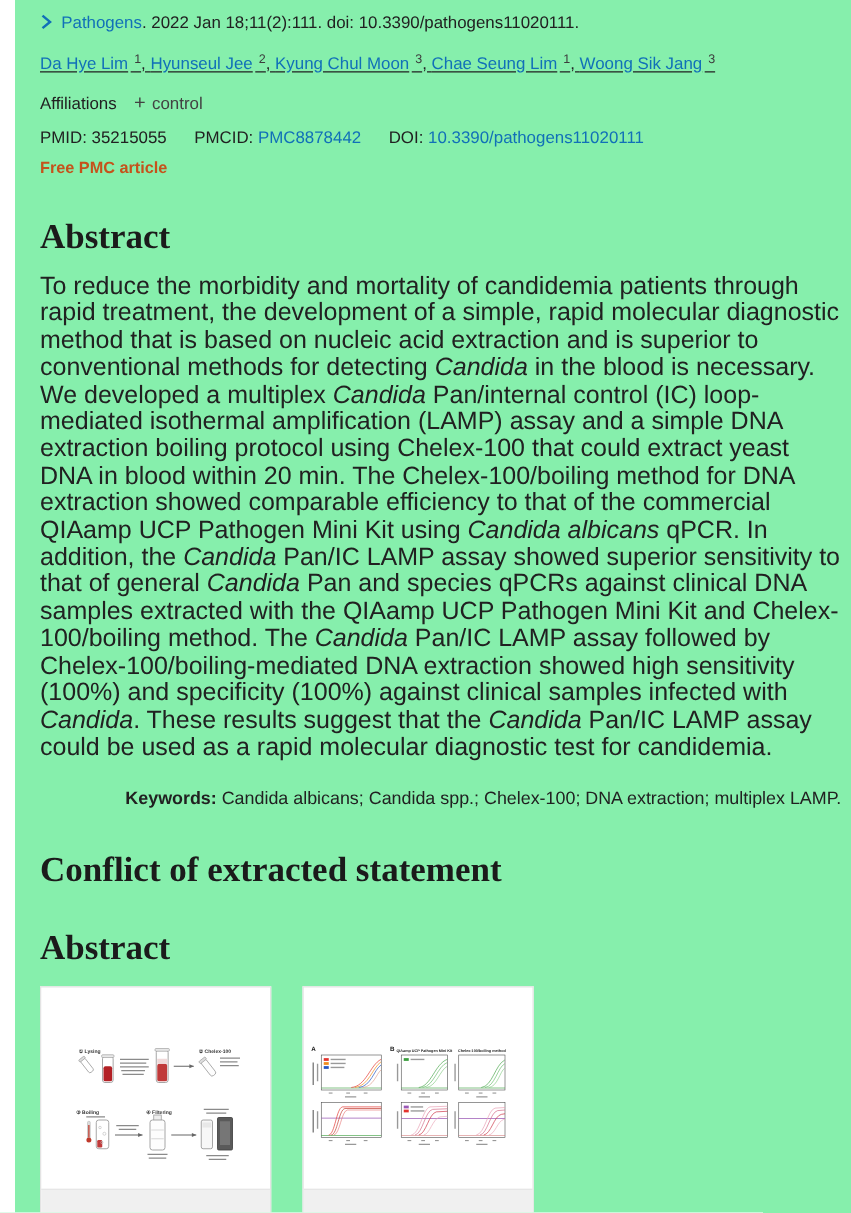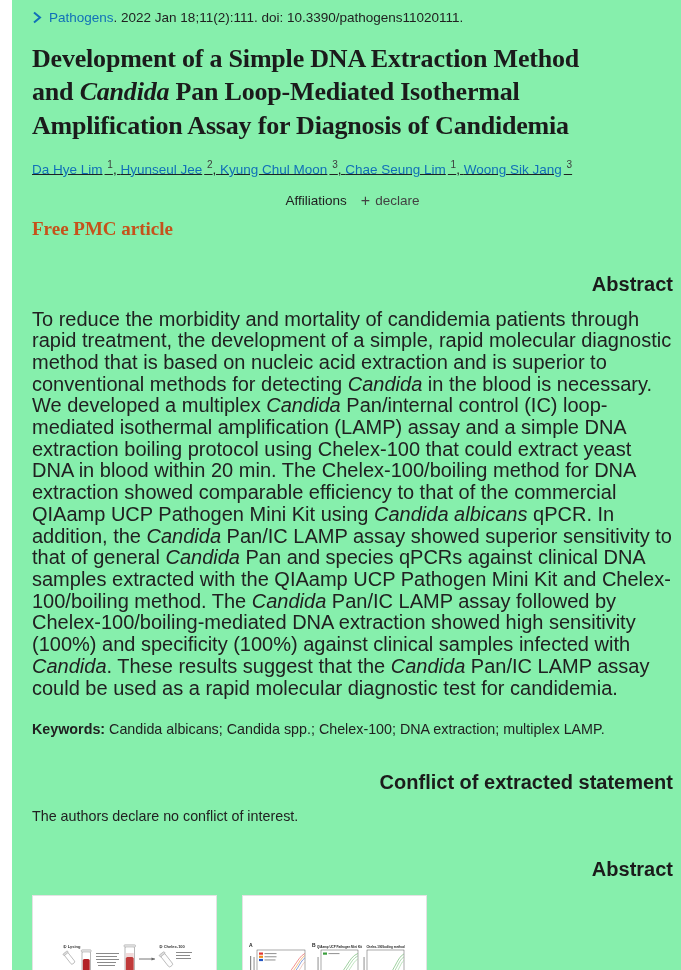--- a/index.html
+++ b/index.html
@@ -17,40 +17,40 @@
   
   h1.title { font-family: "Liberation Serif", "DejaVu Serif", serif; font-size: 26px; line-height: 1.28; font-weight: 700; color: #1b1b1b; margin: 17px 0 0 0; max-width: 645px; letter-spacing: -0.2px; }
 
   
   .authors { margin-top: 15px; font-size: 13.5px; line-height: 1.5; max-width: 640px; text-decoration: underline; }
   .authors a { color: var(--link); }
   .authors sup { font-size: 10px; color: #3c3c3c; margin-left: 2px; }
   .authors .sep { color: #212121; }
 
   
-  .affil-row { margin-top: 13px; font-size: 13.5px; display: flex; align-items: center; gap: 14px; justify-content: center; }
+  .affil-row { margin-top: 13px; font-size: 13.5px; display: flex; align-items: center; gap: 14px; }
   .expand-btn { display: inline-flex; align-items: center; gap: 5px; color: #424242; background: none; border: none; font-size: 13.5px; font-family: inherit; cursor: pointer; padding: 0; }
   .plus-icon { font-size: 16px; line-height: 1; color: #424242; font-weight: 400; }
 
   
   .ids-row { margin-top: 11px; font-size: 13.5px; display: flex; }
   .ids-row .id-item { margin-right: 22px; }
   .ids-row a { color: var(--link); }
   .id-label { color: #212121; }
 
-  .free-pmc { margin-top: 9px; font-size: 19px; font-weight: 700; color: var(--orange); font-family: Liberation Serif, serif; }
-
-  
-  h2.sec { font-family: Liberation Sans, sans-serif; font-size: 20px; font-weight: 700; color: #1b1b1b; margin: 0; text-align: right; }
+  .free-pmc { margin-top: 9px; font-size: 13px; font-weight: 700; color: var(--orange); }
+
+  
+  h2.sec { font-family: Liberation Serif, serif; font-size: 28px; font-weight: 700; color: #1b1b1b; margin: 0; }
   .abstract-h { margin-top: 33px !important; }
   .conflict-h { margin-top: 30px !important; }
   .figures-h { margin-top: 30px !important; }
 
   .abstract-body { margin-top: 13px; font-size: 20px; line-height: 21.7px; max-width: 646px; color: #212121; }
-  .keywords { margin-top: 15px; font-size: 14.3px; line-height: 21.7px; max-width: 646px; }
+  .keywords { margin-top: 15px; font-size: 14.3px; line-height: 21.7px; max-width: 646px; text-align: right; }
   .keywords b { font-weight: 700; }
   .conflict-text { margin-top: 12px; font-size: 14.3px; line-height: 21.7px; }
 
   
   .figure-cards { margin-top: 14px; display: flex; gap: 25px; }
   .figure-card { width: 185px; height: 210px; border: 1px solid #e3e3e3; background: #fff; position: relative; cursor: pointer; box-sizing: border-box; }
   .thumb-area { position: absolute; top: 0; left: 0; width: 183px; height: 161px; overflow: hidden; }
   .card-footer { position: absolute; top: 161px; left: 0; width: 183px; height: 48px; background: #f0f0f0; border-top: 1px solid #e6e6e6; }
 
   svg text { font-family: "Liberation Sans", sans-serif; }
@@ -62,42 +62,54 @@
 
   <div class="citation-row">
     <svg class="chev" viewBox="0 0 10 13">
       <polyline points="2,1.5 8,6.5 2,11.5" fill="none" stroke="#1170b8" stroke-width="2"></polyline>
     </svg>
     <span>
       <a class="journal-link">Pathogens</a><span class="citation-rest">. 2022 Jan 18;11(2):111. doi: 10.3390/pathogens11020111.</span>
     </span>
   </div>
 
-  <h1 class="title"><span>Development of a Simple DNA Extraction Method</span><br><span>and </span><i>Candida</i><span> Pan Loop-Mediated Isothermal</span><br><span>Amplification Assay for Diagnosis of Candidemia</span></h1>
 
   <div class="authors"><a>Da Hye Lim</a><sup> 1</sup><span class="sep">, </span><a>Hyunseul Jee</a><sup> 2</sup><span class="sep">, </span><a>Kyung Chul Moon</a><sup> 3</sup><span class="sep">, </span><a>Chae Seung Lim</a><sup> 1</sup><span class="sep">, </span><a>Woong Sik Jang</a><sup> 3</sup></div>
 
   <div class="affil-row">
     <span>Affiliations</span>
     <button class="expand-btn">
       <span class="plus-icon">+</span>
-      <span>declare</span>
+      <span>control</span>
     </button>
   </div>
 
+  <div class="ids-row">
+    <span class="id-item">
+      <span class="id-label">PMID:</span>
+      <span>35215055</span>
+    </span>
+    <span class="id-item">
+      <span class="id-label">PMCID:</span>
+      <a>PMC8878442</a>
+    </span>
+    <span class="id-item">
+      <span class="id-label">DOI:</span>
+      <a>10.3390/pathogens11020111</a>
+    </span>
+  </div>
 
   <div class="free-pmc">Free PMC article</div>
 
   <h2 class="sec abstract-h">Abstract</h2>
   <p class="abstract-body"><span>To reduce the morbidity and mortality of candidemia patients through rapid treatment, the development of a simple, rapid molecular diagnostic method that is based on nucleic acid extraction and is superior to conventional methods for detecting </span><i>Candida</i><span> in the blood is necessary. We developed a multiplex </span><i>Candida</i><span> Pan/internal control (IC) loop-mediated isothermal amplification (LAMP) assay and a simple DNA extraction boiling protocol using Chelex-100 that could extract yeast DNA in blood within 20 min. The Chelex-100/boiling method for DNA extraction showed comparable efficiency to that of the commercial QIAamp UCP Pathogen Mini Kit using </span><i>Candida albicans</i><span> qPCR. In addition, the </span><i>Candida</i><span> Pan/IC LAMP assay showed superior sensitivity to that of general </span><i>Candida</i><span> Pan and species qPCRs against clinical DNA samples extracted with the QIAamp UCP Pathogen Mini Kit and Chelex-100/boiling method. The </span><i>Candida</i><span> Pan/IC LAMP assay followed by Chelex-100/boiling-mediated DNA extraction showed high sensitivity (100%) and specificity (100%) against clinical samples infected with </span><i>Candida</i><span>. These results suggest that the </span><i>Candida</i><span> Pan/IC LAMP assay could be used as a rapid molecular diagnostic test for candidemia.</span></p>
 
   <p class="keywords"><b>Keywords:</b><span> Candida albicans; Candida spp.; Chelex-100; DNA extraction; multiplex LAMP.</span></p>
 
   <h2 class="sec conflict-h">Conflict of extracted statement</h2>
-  <p class="conflict-text">The authors declare no conflict of interest.</p>
 
   <h2 class="sec figures-h">Abstract</h2>
 
   <div class="figure-cards">
 
     <div class="figure-card">
       <div class="thumb-area">
         <svg width="183" height="161" viewBox="0 0 183 161">
 
           <text x="30" y="52" font-size="4" font-weight="bold" fill="#333">① Lysing</text>

